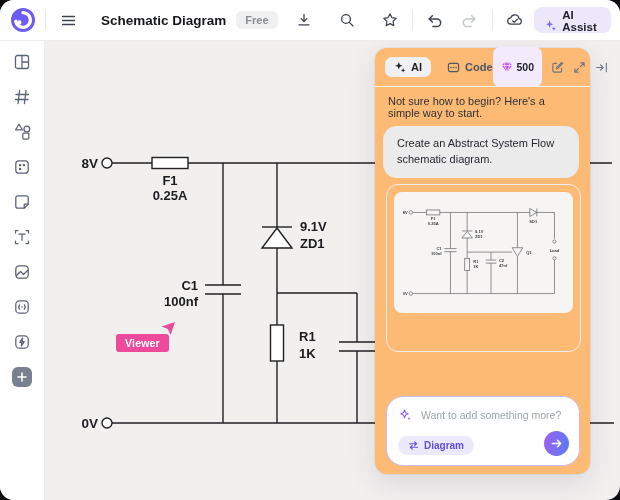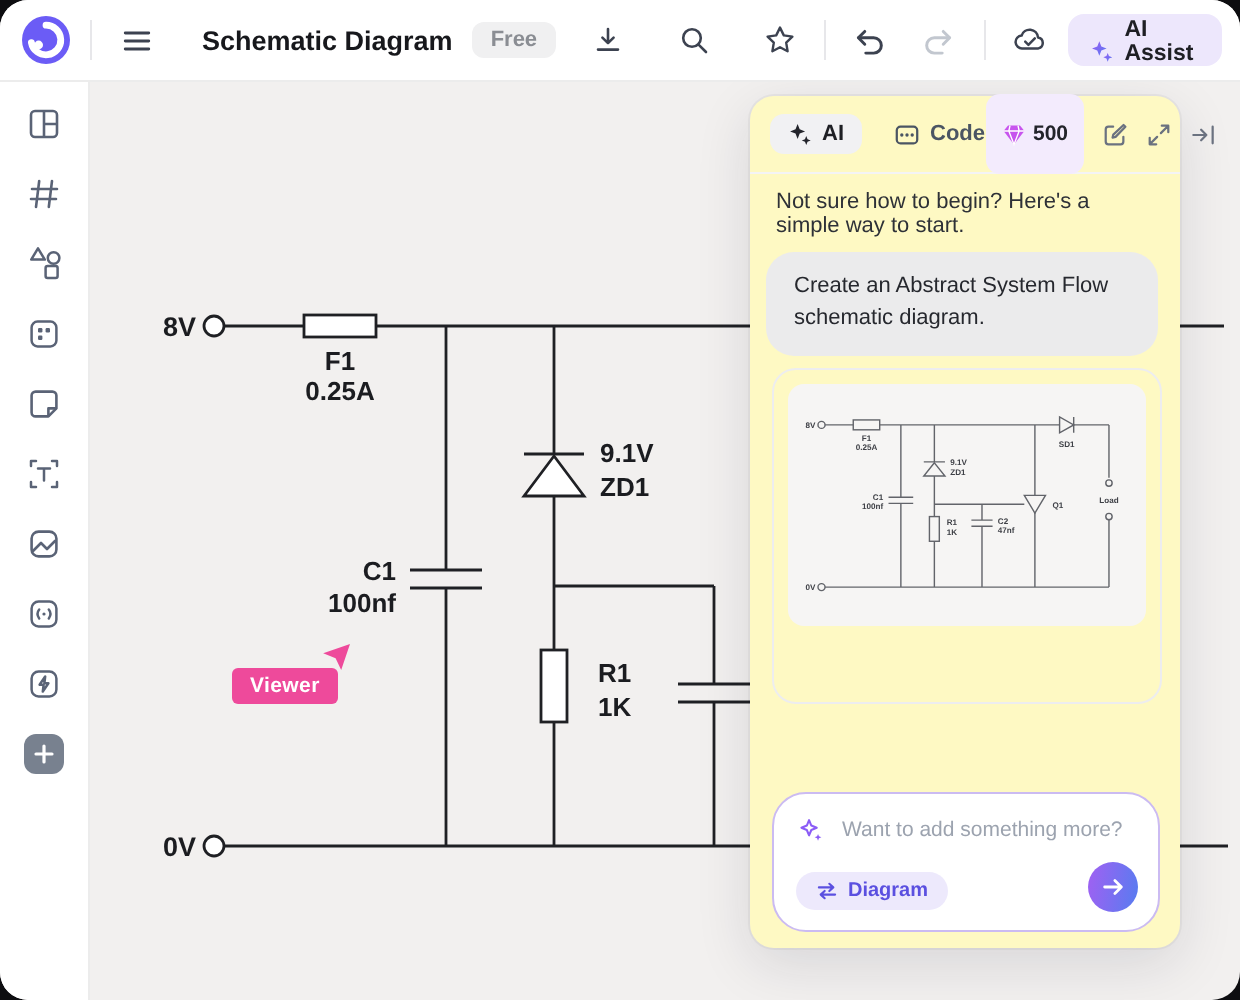--- a/index.html
+++ b/index.html
@@ -25,21 +25,21 @@
   .sb-item{width:22px;height:19px;display:flex;align-items:center;justify-content:center;cursor:pointer;}
   .sb-plus{width:20px;height:20px;border-radius:6px;background:#78818F;display:flex;align-items:center;justify-content:center;cursor:pointer;}
 
   
   #canvas-layer{position:absolute;inset:0;z-index:1;}
   .viewer-tag{position:absolute;left:116px;top:334px;z-index:2;background:#EE4A9B;color:#fff;
               font-size:10.5px;font-weight:600;padding:3px 9px;border-radius:3px;letter-spacing:.2px;}
   .viewer-cursor{position:absolute;left:160px;top:321px;z-index:2;}
 
   
-  .panel{position:absolute;left:375px;top:48px;width:215px;height:426px;background:#fef9c3;border-radius:12px;
+  .panel{position:absolute;left:375px;top:48px;width:215px;height:426px;background:#fdba74;border-radius:12px;
          z-index:8;box-shadow:0 8px 28px rgba(25,25,50,.12),0 0 0 1px rgba(0,0,0,.04);}
   .p-header{position:absolute;top:0;left:0;right:0;height:38px;display:flex;align-items:center;
             padding:0 10px;border-bottom:1px solid #F4F4F5;}
   .tab-ai{display:flex;align-items:center;gap:5px;background:#F1F1F3;border-radius:7px;padding:4px 9px;cursor:pointer;}
   .tab-ai span{font-size:11px;font-weight:700;color:#1E1F24;}
   .tab-code{display:flex;align-items:center;gap:5px;margin-left:16px;cursor:pointer;}
   .tab-code span{font-size:11px;font-weight:600;color:#4B5563;}
   .p-header .spacer{flex:1;}
   .credits{display:flex;align-items:center;gap:4px;background:#F3EBFD;border-radius:7px;padding:14px 8px;cursor:pointer;}
   .credits span{font-size:10.5px;font-weight:700;color:#23242B;}

